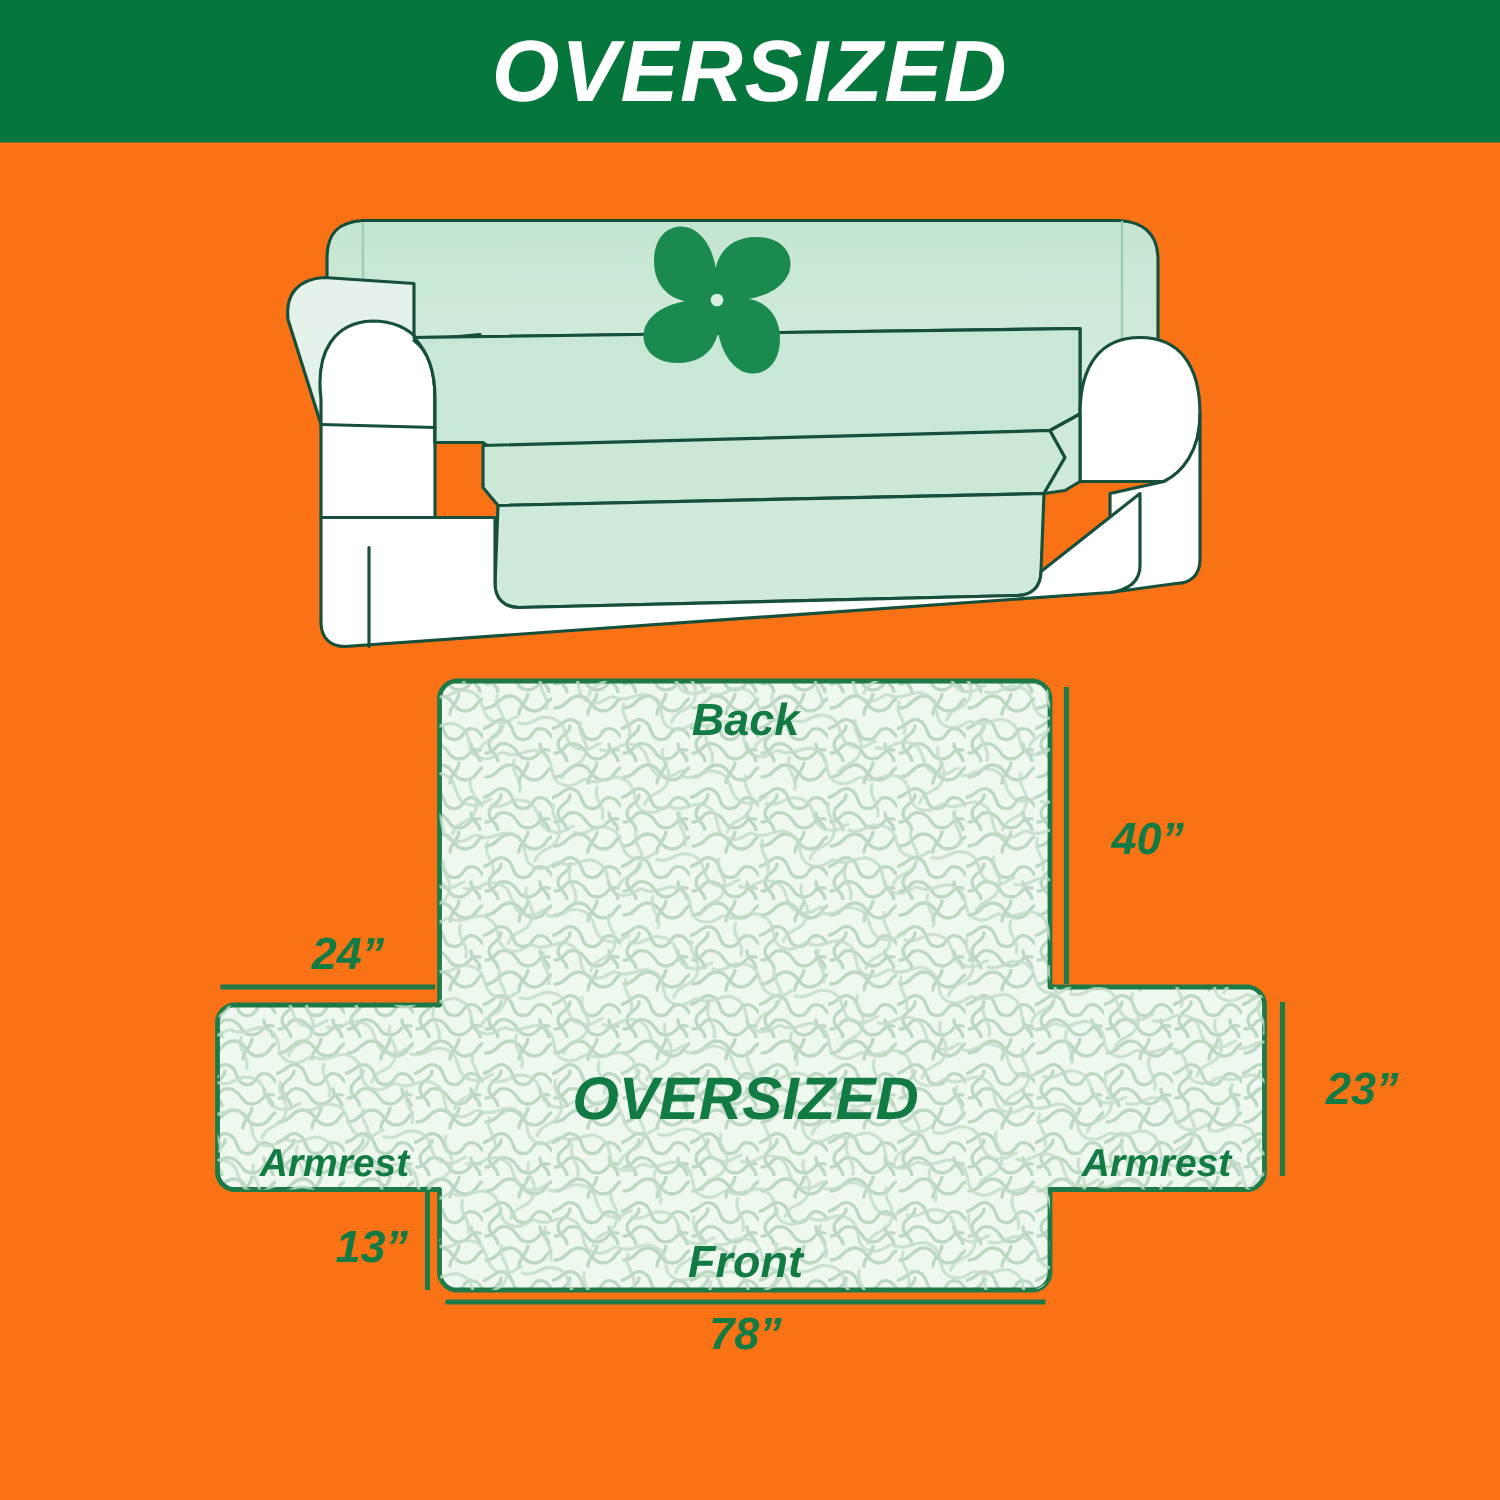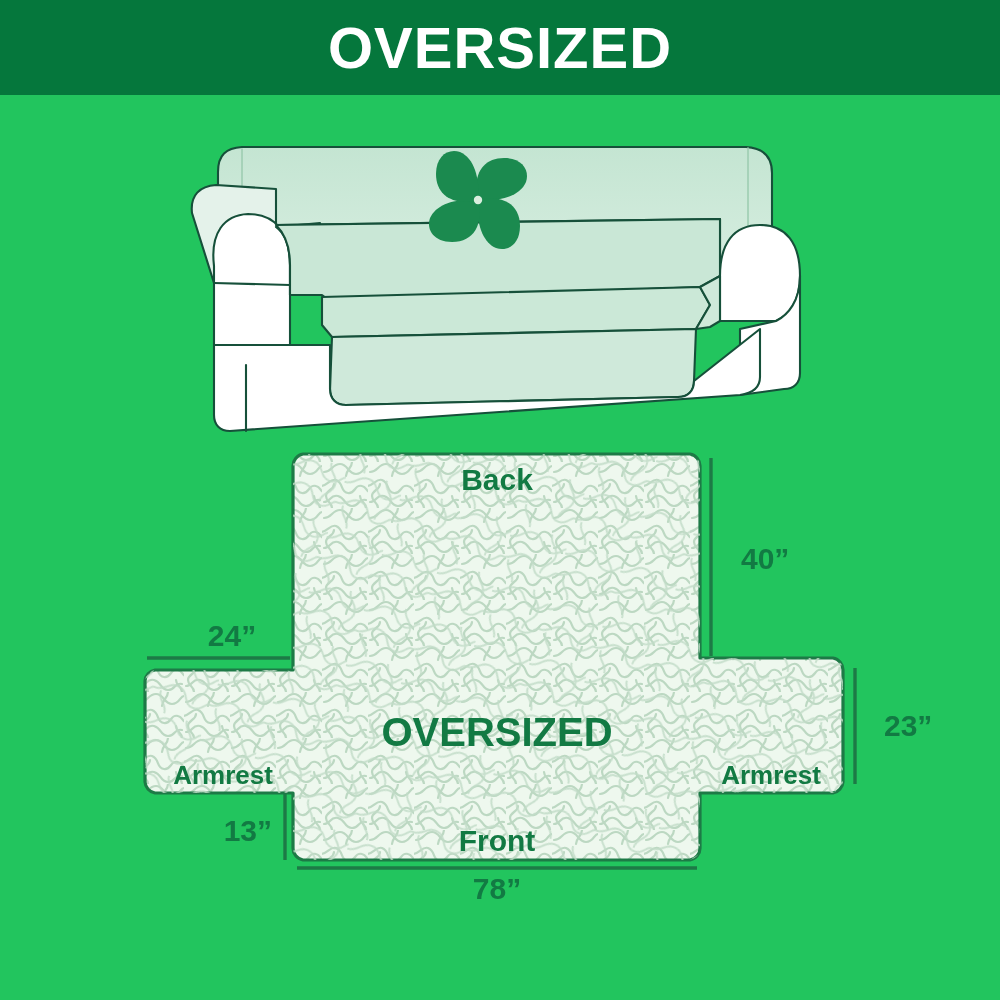--- a/index.html
+++ b/index.html
@@ -6,21 +6,22 @@
   html, body {
     margin: 0; padding: 0;
     width: 1000px; height: 1000px;
     background: #ffffff;
     font-family: "Liberation Sans", sans-serif;
     overflow: hidden;
   }
   #page {
     position: relative;
     width: 1000px; height: 1000px;
-    background: #22c55e;
+    background: #f97316;
+    font-style: italic;
   }
 
   
   #banner {
     position: absolute;
     left: 0; top: 0;
     width: 1000px; height: 95px;
     background: #05773c;
     display: flex;
     align-items: center;

